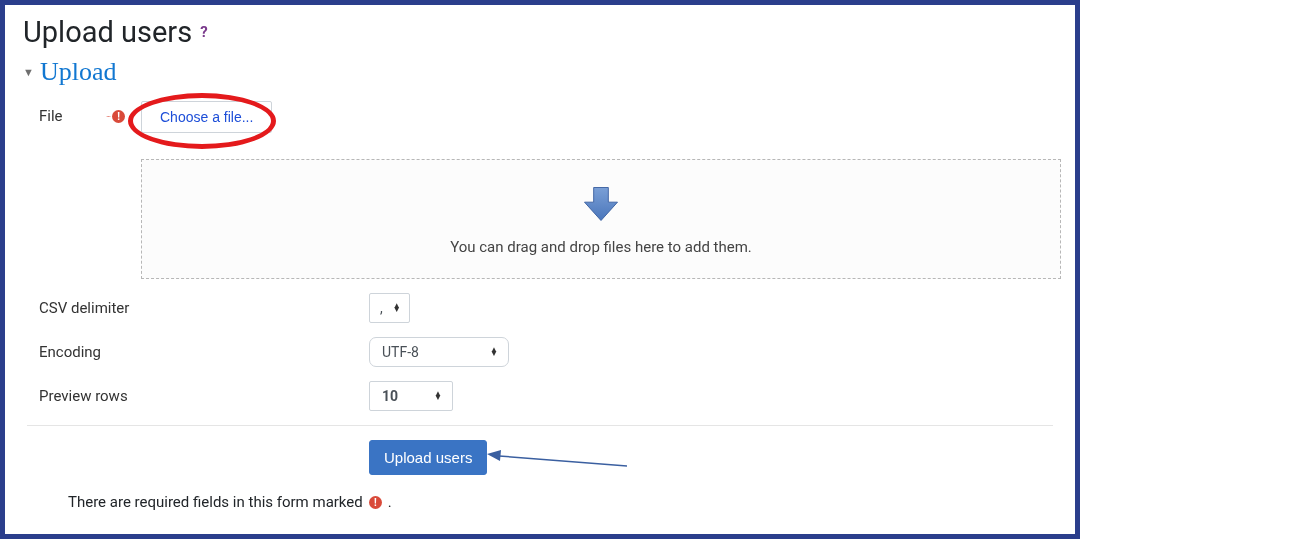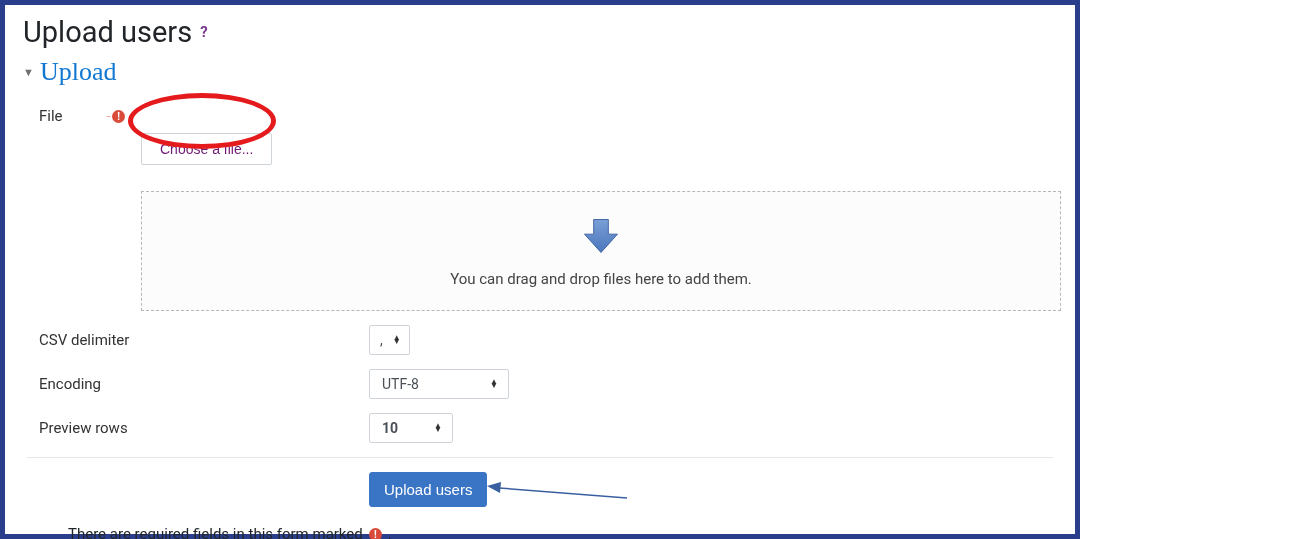--- a/index.html
+++ b/index.html
@@ -83,26 +83,25 @@
       border-radius: 50%;
       background: #d94a3a;
       color: #fff;
       font-size: 10px;
       font-weight: bold;
     }
     .file-picker-row { display: flex; align-items: center; gap: 10px; }
     .choose-file-btn {
       background: #fff;
       border: 1px solid #ced4da;
-      color: #701a75;
+      color: #1d4ed8;
       padding: 7px 18px;
       font-size: 14px;
       cursor: pointer;
       border-radius: 2px;
-      margin-top: 32px;
     }
     .annot-ellipse {
       position: absolute;
       border: 5px solid #e41a1c;
       border-radius: 50%;
       width: 148px;
       height: 56px;
       left: -13px;
       top: -8px;
       pointer-events: none;
@@ -226,21 +225,21 @@
             <span>▲</span>
             <span>▼</span>
           </span>
       </div>
     </div>
   </div>
 
   <div class="form-row">
     <div class="form-label">Encoding</div>
     <div class="form-control-area">
-      <div class="select-wrap" style="width:140px; justify-content:space-between;">
+      <div class="select-wrap" style="width:140px; justify-content:space-between;border-radius:7px;">
         <span>UTF-8</span>
         <span class="select-caret">
             <span>▲</span>
             <span>▼</span>
           </span>
       </div>
     </div>
   </div>
 
   <div class="form-row">

